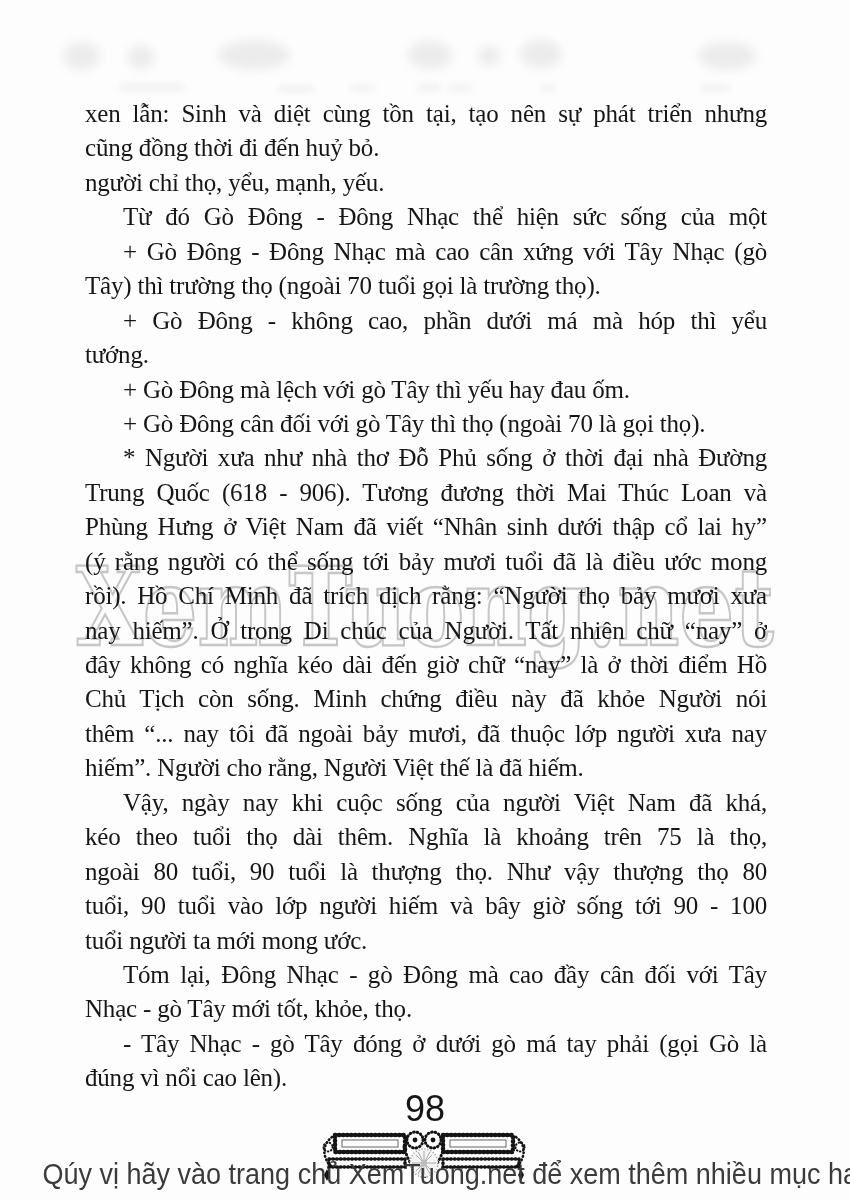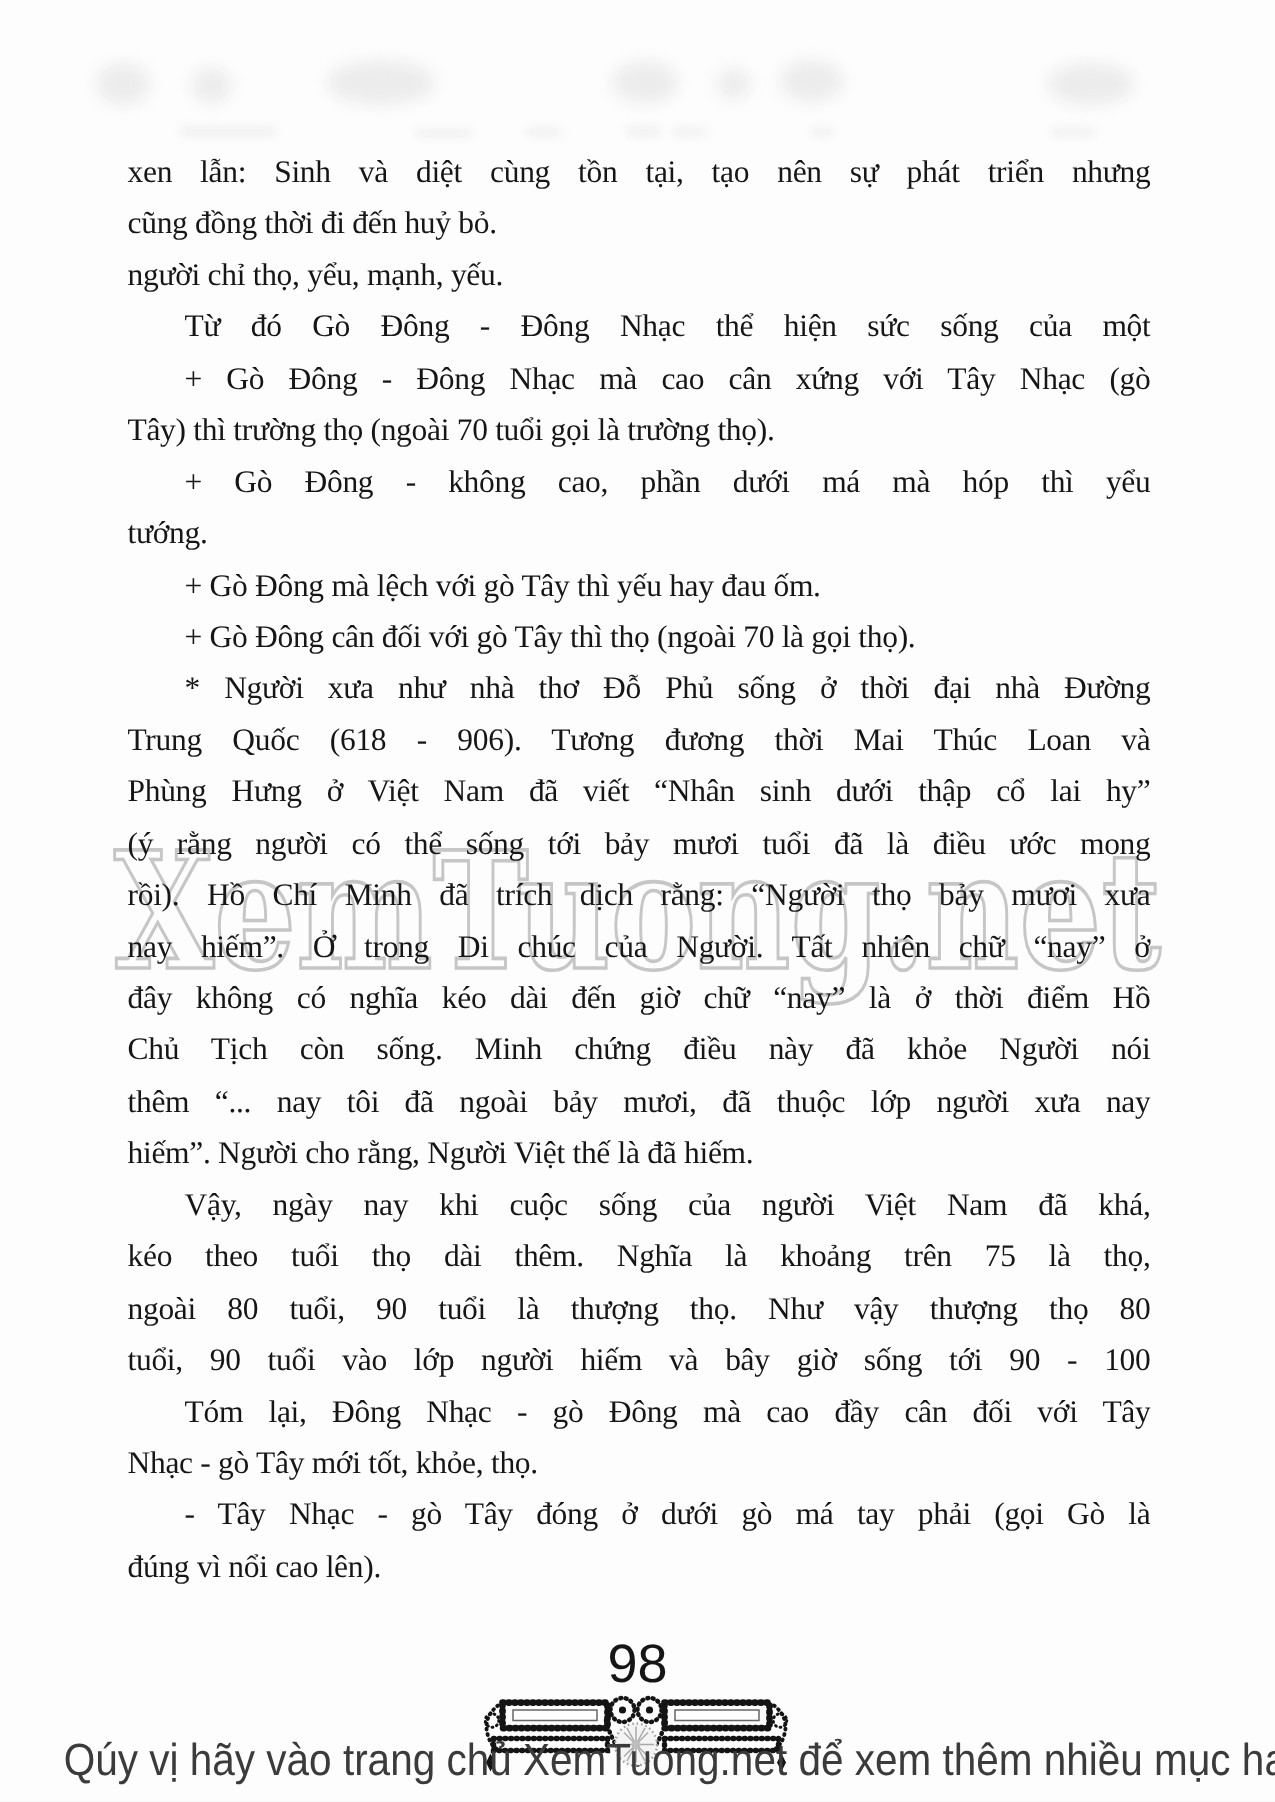--- a/index.html
+++ b/index.html
@@ -15,21 +15,21 @@
     overflow:hidden;margin:0 auto;
   }
   
   .blob{position:absolute;background:#ececec;border-radius:50%;filter:blur(5px);}
   .smudge{position:absolute;background:#f1f1f1;border-radius:6px;filter:blur(3px);}
   
   .watermark{position:absolute;left:0;top:543px;z-index:1;}
   
   .text-block{
     position:absolute;left:85px;top:97px;width:682px;z-index:2;
-    color:var(--ink);font-size:21px;letter-spacing:-0.2px;
+    color:var(--ink);font-size:25px;letter-spacing:-0.2px;
   }
   .line{height:34.45px;line-height:34.45px;white-space:nowrap;text-align:left;}
   .line.just{white-space:normal;text-align:justify;text-align-last:justify;overflow:hidden;}
   .line.ind{text-indent:38px;}
   
   .page-number{
     position:absolute;left:0;top:1088px;width:100%;text-align:center;z-index:2;
     color:var(--ink);font-size:36px;font-family:"Liberation Sans",sans-serif;
   }
   .ornament{position:absolute;left:318px;top:1123px;z-index:2;}
@@ -83,20 +83,21 @@
       <div class="line just">rồi). Hồ Chí Minh đã trích dịch rằng: “Người thọ bảy mươi xưa</div>
       <div class="line just">nay hiếm”. Ở trong Di chúc của Người. Tất nhiên chữ “nay” ở</div>
       <div class="line just">đây không có nghĩa kéo dài đến giờ chữ “nay” là ở thời điểm Hồ</div>
       <div class="line just">Chủ Tịch còn sống. Minh chứng điều này đã khỏe Người nói</div>
       <div class="line just">thêm “... nay tôi đã ngoài bảy mươi, đã thuộc lớp người xưa nay</div>
       <div class="line">hiếm”. Người cho rằng, Người Việt thế là đã hiếm.</div>
       <div class="line ind just">Vậy, ngày nay khi cuộc sống của người Việt Nam đã khá,</div>
       <div class="line just">kéo theo tuổi thọ dài thêm. Nghĩa là khoảng trên 75 là thọ,</div>
       <div class="line just">ngoài 80 tuổi, 90 tuổi là thượng thọ. Như vậy thượng thọ 80</div>
       <div class="line just">tuổi, 90 tuổi vào lớp người hiếm và bây giờ sống tới 90 - 100</div>
+      <div class="line">tuổi người ta mới mong ước.</div>
       <div class="line ind just">Tóm lại, Đông Nhạc - gò Đông mà cao đầy cân đối với Tây</div>
       <div class="line">Nhạc - gò Tây mới tốt, khỏe, thọ.</div>
       <div class="line ind just">- Tây Nhạc - gò Tây đóng ở dưới gò má tay phải (gọi Gò là</div>
       <div class="line">đúng vì nổi cao lên).</div>
     </main>
 
   <div class="page-number">98</div>
 
   <svg class="ornament" width="212" height="66" viewBox="0 0 212 66">
 

